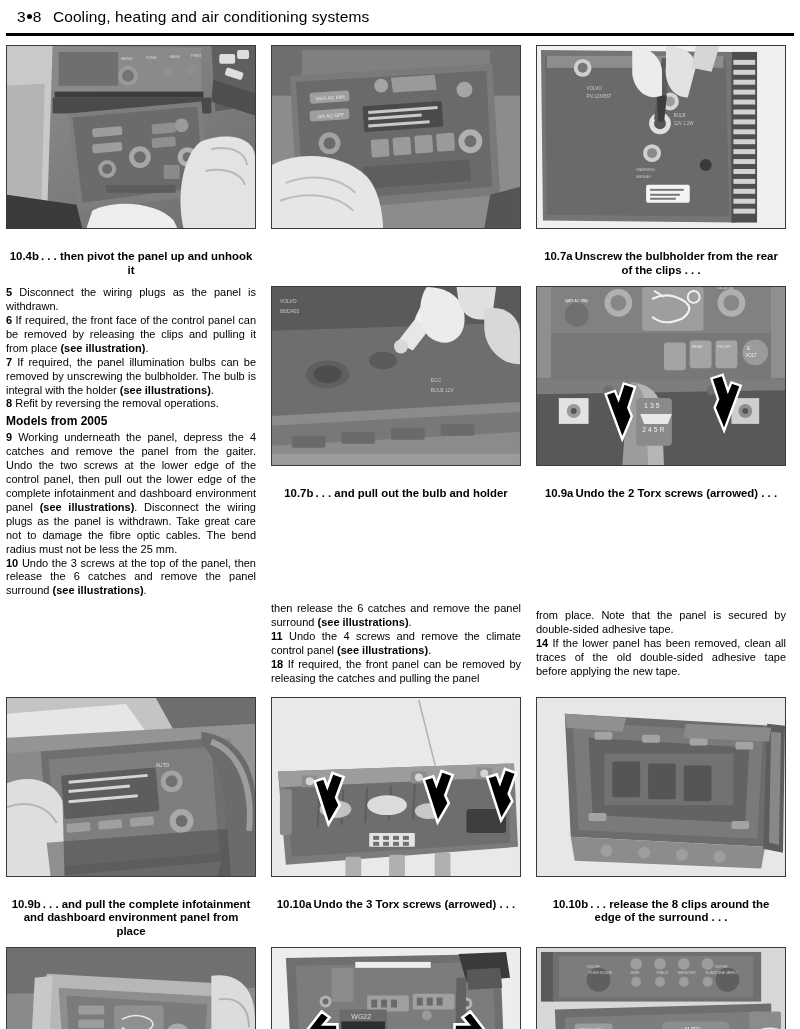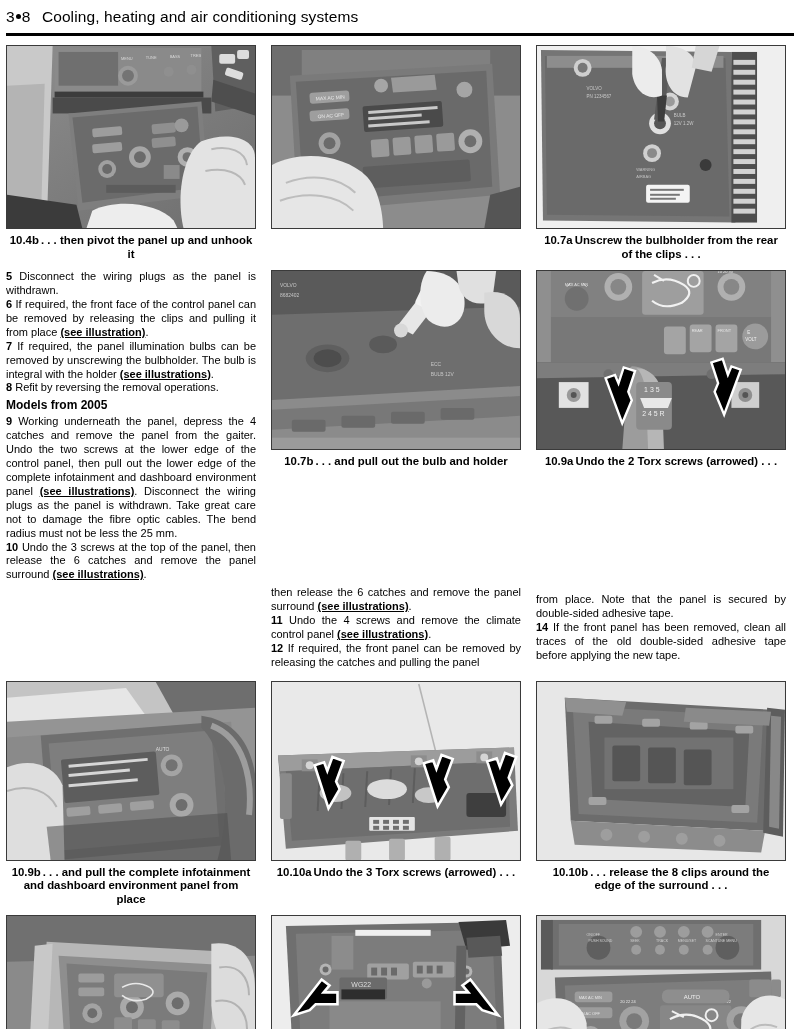--- a/index.html
+++ b/index.html
@@ -8,21 +8,21 @@
     width: 800px; height: 1029px;
     background: #ffffff;
     font-family: "Liberation Sans", sans-serif;
     color: #000000;
     position: relative;
     overflow: hidden;
   }
 
   
   .page-header {
-    padding: 8px 6px 0 6px;
+    padding: 8px 6px 0 17px;
     font-size: 15.5px;
     letter-spacing: .1px;
     white-space: nowrap;
   }
   .page-header .pagenum { font-weight: 400; }
   .page-header .dot {
     display: inline-block;
     width: 5px; height: 5px;
     background: #000;
     border-radius: 50%;
@@ -54,35 +54,35 @@
     background: #8d8d8d;
   }
   .photo.h185 { height: 184px; }
   .photo.h180 { height: 180px; }
 
   .caption {
     font-size: 11.4px;
     font-weight: bold;
     text-align: center;
     line-height: 13.6px;
-    padding: 5px 2px 0 2px;
+    padding: 21px 2px 0 2px;
   }
   .caption .lead { margin-right: 2px; }
 
   
   .text-row { display: flex; gap: 15px; }
   .col { width: 250px; flex: 0 0 250px; }
   .para {
     font-size: 11px;
     line-height: 13.9px;
     text-align: justify;
     margin: 0;
   }
   .para .num { font-weight: bold; }
-  .para b { font-weight: bold; text-decoration: underline; }
+  .para b { font-weight: bold; }
   .subhead {
     font-size: 12px;
     font-weight: bold;
     margin: 2px 0 1px 0;
     line-height: 17px;
   }
 
   
   .ph-bg { position: absolute; inset: 0; }
 </style>
@@ -412,25 +412,25 @@
         <span class="lead">10.9a</span><span>Undo the 2 Torx screws (arrowed) . . .</span>
       </div>
     </div>
   </div>
 
   <div class="text-row" style="margin-top:4px;align-items:center;">
     <div class="col"></div>
     <div class="col">
       <p class="para"><span>then release the 6 catches and remove the panel surround </span><b>(see illustrations)</b><span>.</span></p>
       <p class="para"><span class="num">11</span> <span>Undo the 4 screws and remove the climate control panel </span><b>(see illustrations)</b><span>.</span></p>
-      <p class="para"><span class="num">12</span> <span>If required, the front panel can be removed by releasing the catches and pulling the panel</span></p>
+      <p class="para"><span class="num">18</span> <span>If required, the front panel can be removed by releasing the catches and pulling the panel</span></p>
     </div>
     <div class="col">
       <p class="para"><span>from place. Note that the panel is secured by double-sided adhesive tape.</span></p>
-      <p class="para"><span class="num">14</span> <span>If the front panel has been removed, clean all traces of the old double-sided adhesive tape before applying the new tape.</span></p>
+      <p class="para"><span class="num">14</span> <span>If the lower panel has been removed, clean all traces of the old double-sided adhesive tape before applying the new tape.</span></p>
     </div>
   </div>
 
   <div class="img-row" style="margin-top:11px;">
 
     <div class="cell">
       <div class="photo h180">
         <svg class="ph-bg" viewBox="0 0 250 180" preserveAspectRatio="none">
           <rect width="250" height="180" fill="#8b8b8b"></rect>
 

